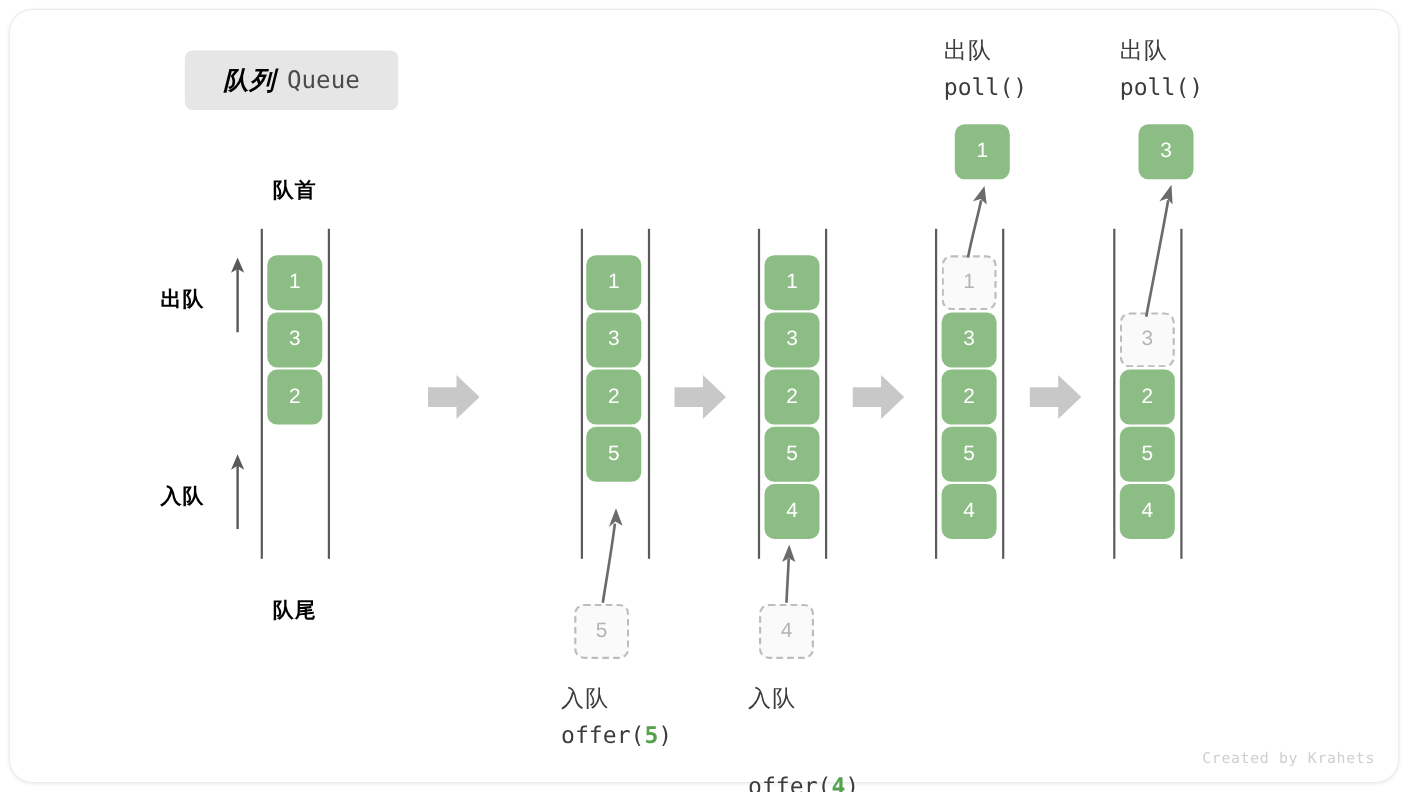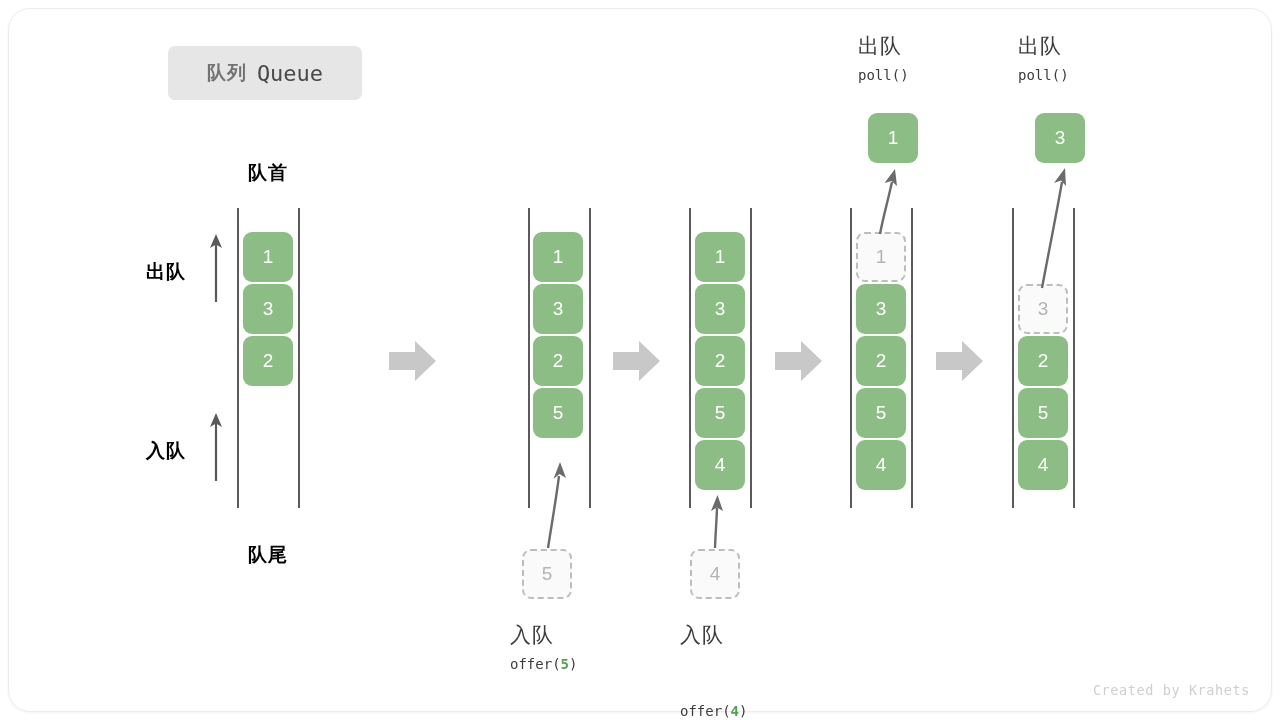--- a/index.html
+++ b/index.html
@@ -40,24 +40,25 @@
     width: 194px;
     height: 54px;
     background: #e6e6e6;
     border-radius: 7px;
     display: flex;
     align-items: center;
     justify-content: center;
     gap: 10px;
   }
   .title-cn {
-    font-size: 19px;
+    font-size: 23px;
     font-weight: bold;
-    color: #737373;
+    color: #000000;
     letter-spacing: 1px;
+    font-style: italic;
   }
   .title-en {
     font-family: "DejaVu Sans Mono", "Liberation Mono", monospace;
     font-size: 22px;
     color: #4a4a4a;
   }
 
   
   .abs-label {
     position: absolute;
@@ -70,21 +71,21 @@
     letter-spacing: 1px;
   }
   .op-cn {
     font-size: 21px;
     font-weight: normal;
     color: #3c3c3c;
     letter-spacing: 1px;
   }
   .op-code {
     font-family: "DejaVu Sans Mono", "Liberation Mono", monospace;
-    font-size: 14px;
+    font-size: 21px;
     color: #3c3c3c;
   }
   .op-code .arg { color: #56a14e; font-weight: bold; }
 
   
   .rail {
     position: absolute;
     width: 1.6px;
     background: #5a5a5a;
   }

